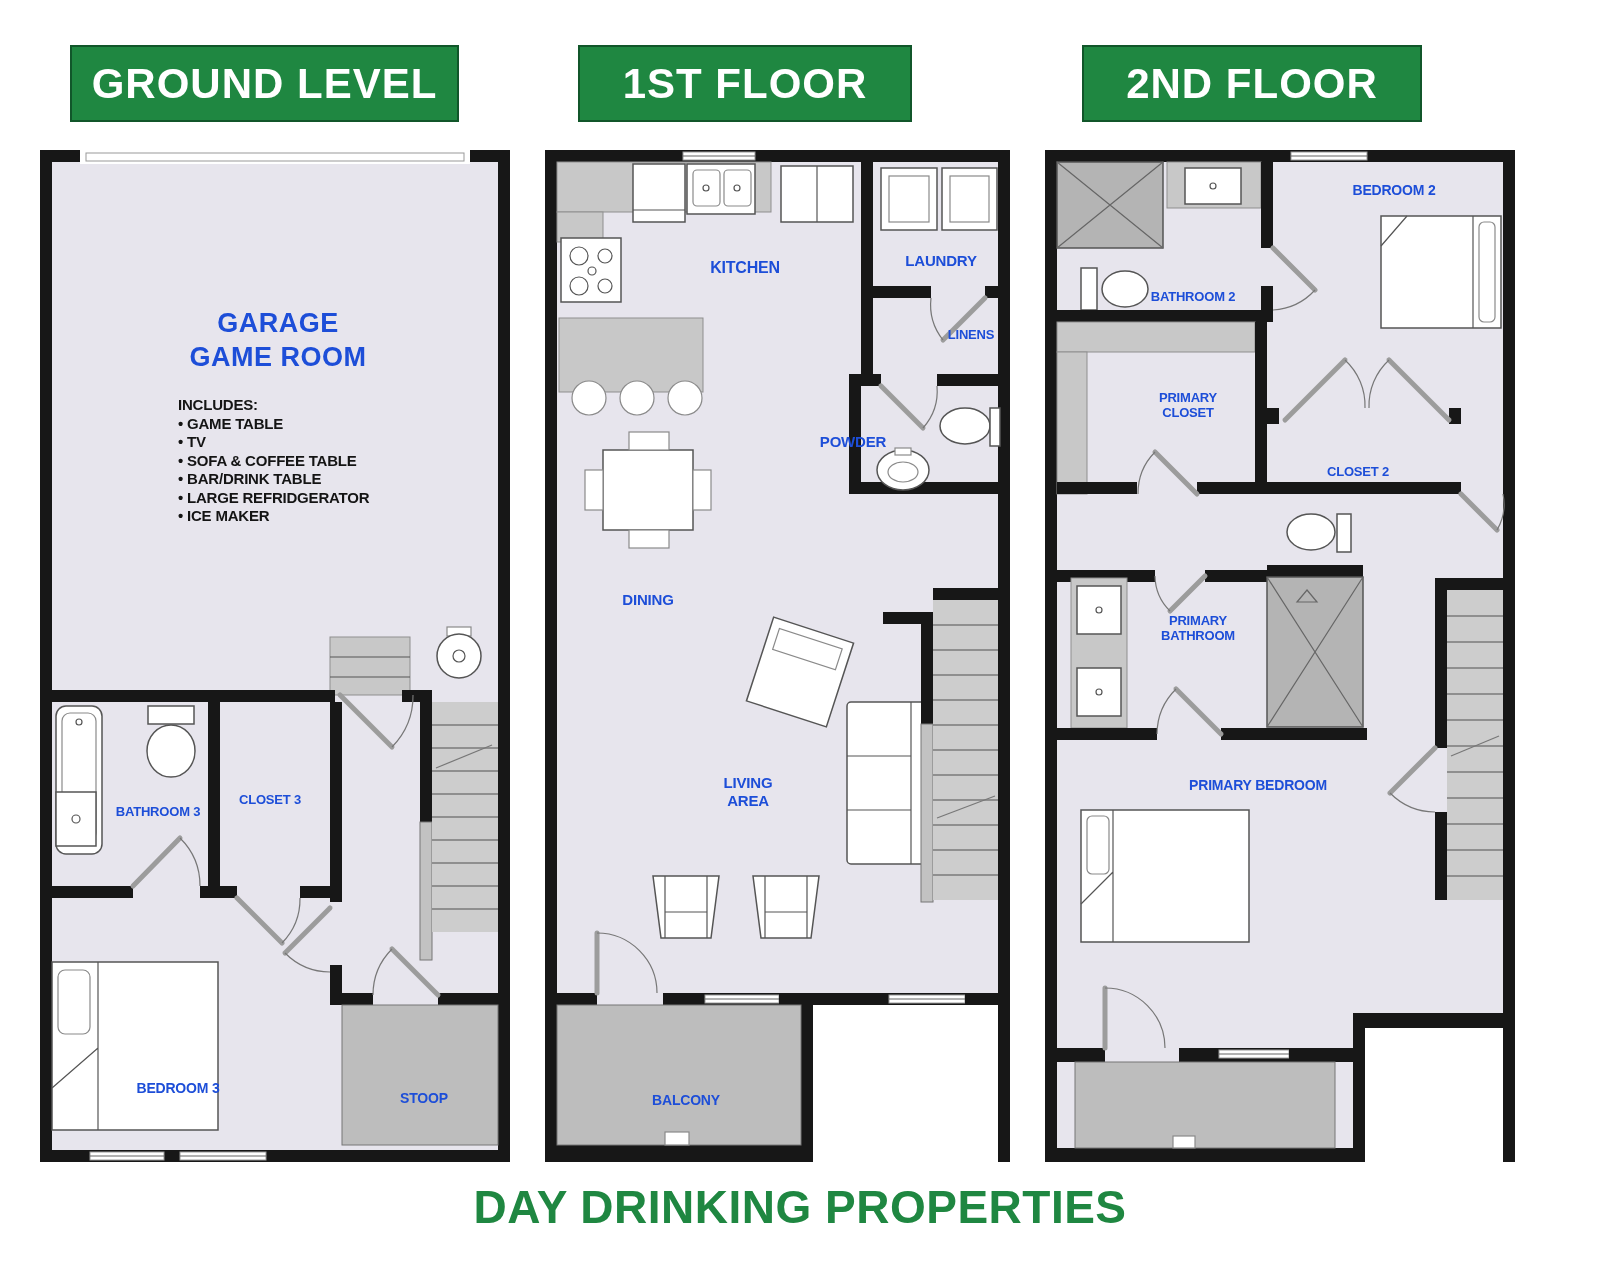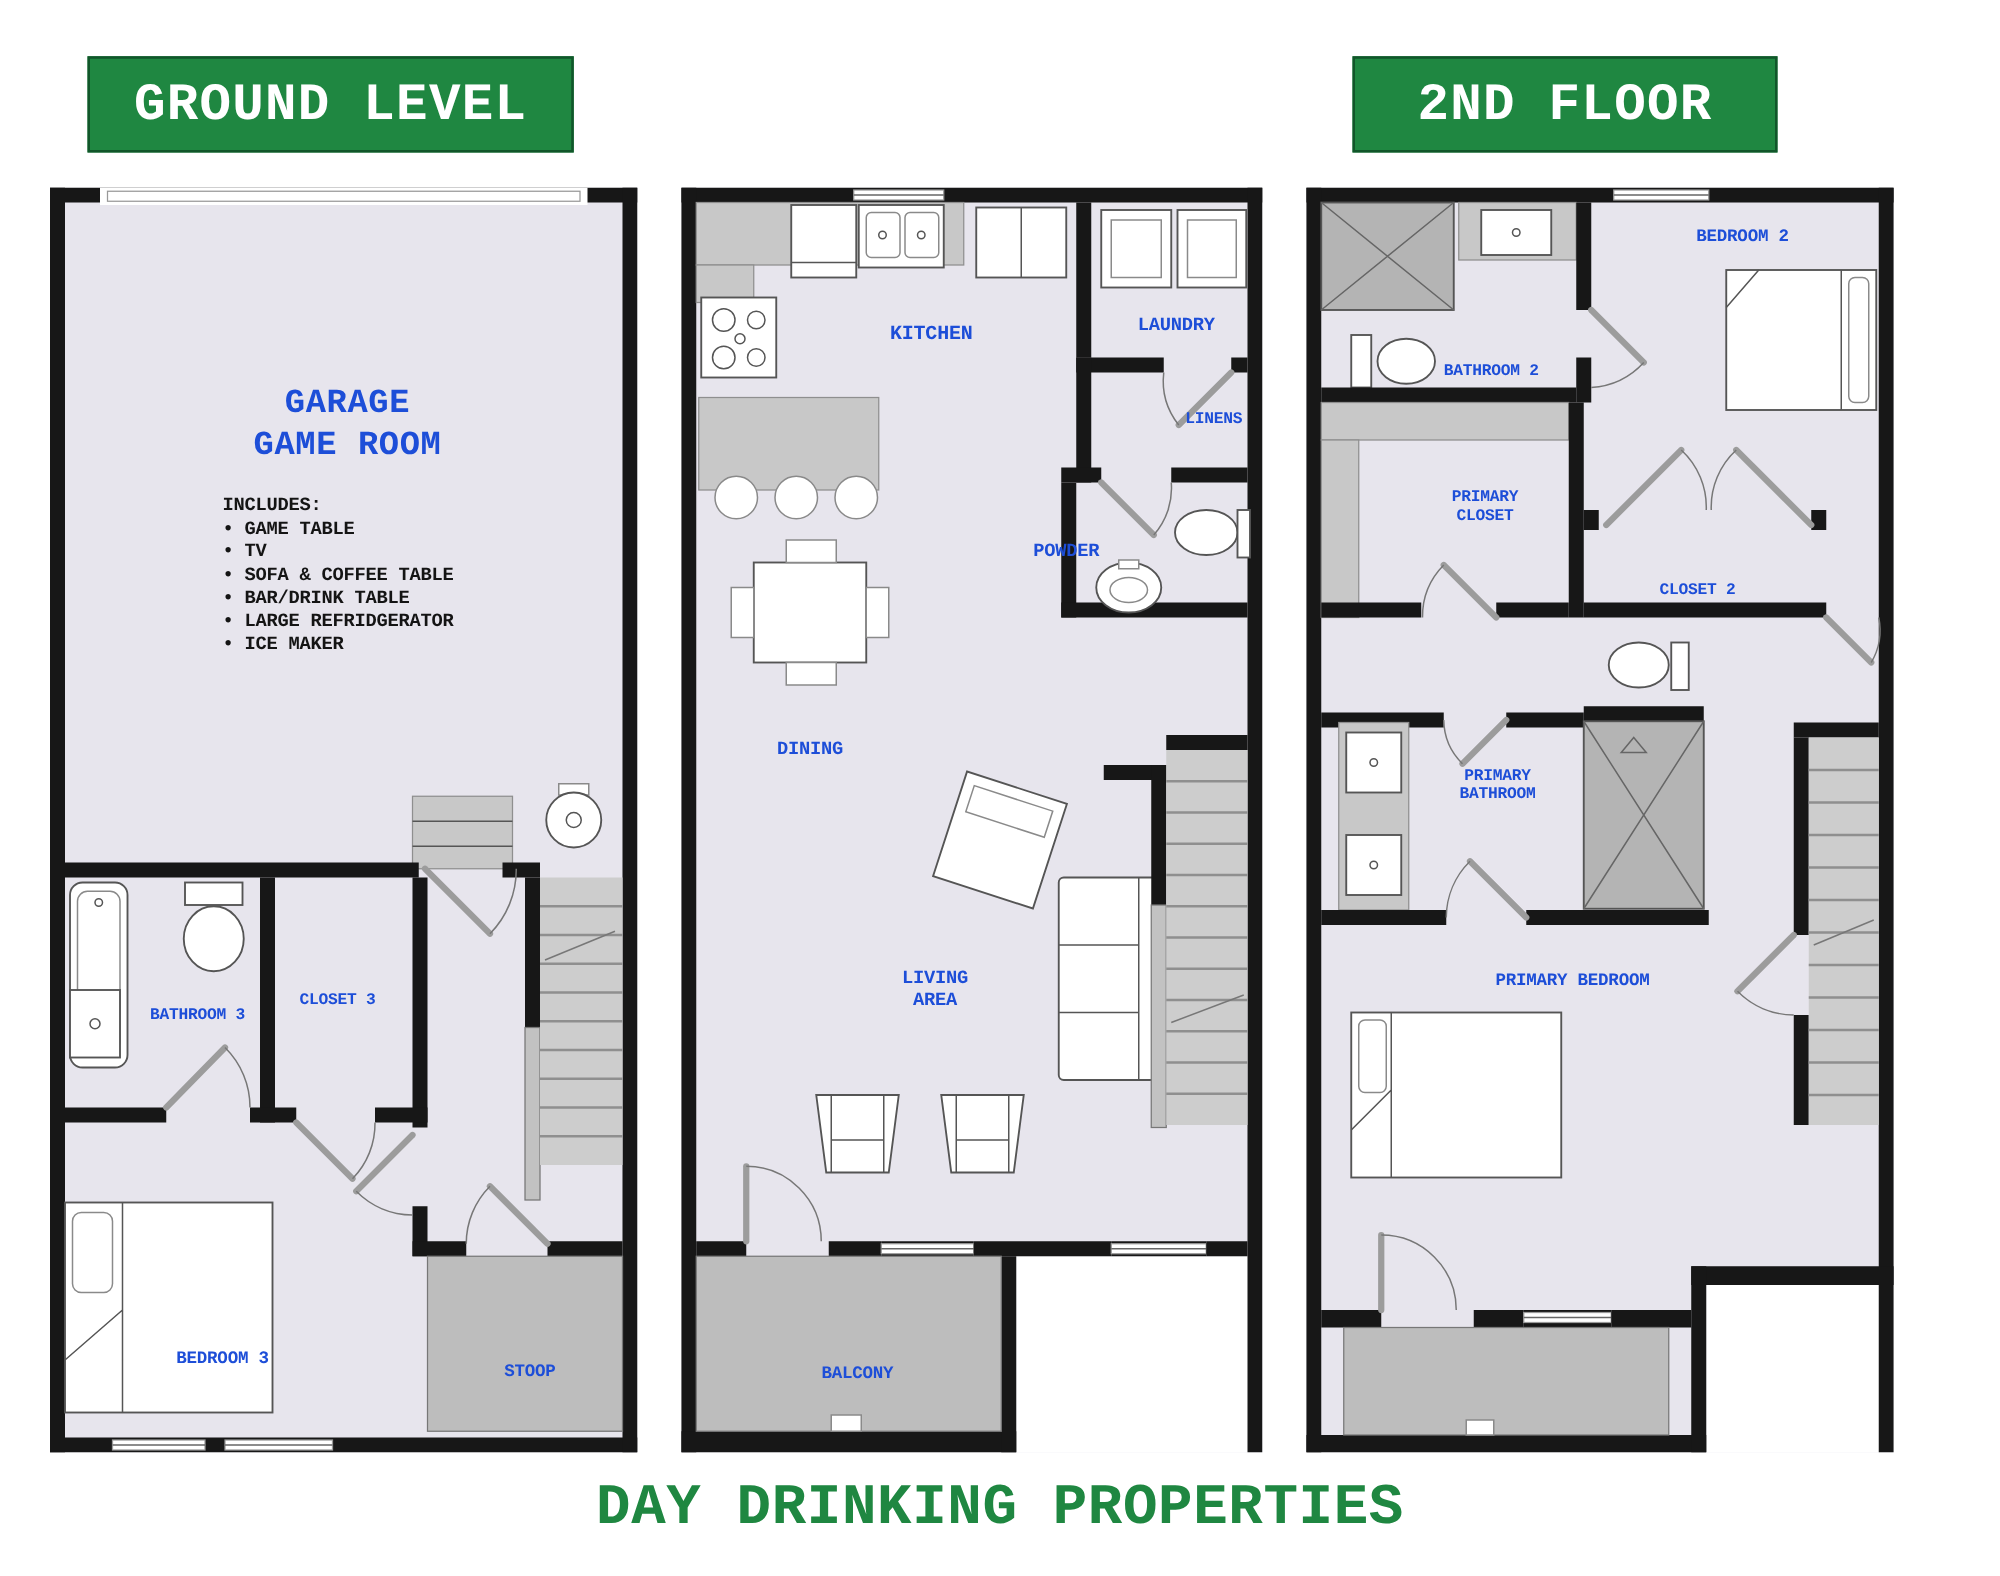--- a/index.html
+++ b/index.html
@@ -1,21 +1,21 @@
 <!DOCTYPE html>
 <html style="--accent: #1f8741; --accent-border: #11562a; --wall: #171717; --floor: #e7e5ed; --gray: #c8c8c8; --stair: #cdcdcd; --shower: #b4b4b4; --balcony: #bdbdbd; --line: #555555;"><head>
 <meta charset="utf-8">
 <style>
   :root{
     --accent:#1f8741; --accent-border:#11562a; --wall:#171717; --floor:#e7e5ed;
     --gray:#c8c8c8; --stair:#cdcdcd; --shower:#b4b4b4; --balcony:#bdbdbd; --line:#555555;
   }
   html,body{margin:0;padding:0;background:#fff;}
   #canvas{position:relative;width:1600px;height:1261px;background:#fff;overflow:hidden;
-          font-family:Liberation Mono, monospace;}
+          font-family:Liberation Sans, sans-serif;}
   .floor-header{position:absolute;display:flex;align-items:center;justify-content:center;
     background:var(--accent);border:2px solid var(--accent-border);color:#fff;
     font-weight:700;font-size:42px;letter-spacing:1px;}
   .plan{position:absolute;}
   .plan .floor{fill:var(--floor);}
   .plan .w{fill:var(--wall);}
   .plan .g{fill:var(--gray);stroke:#8f8f8f;stroke-width:1;}
   .plan .hw{fill:#c2c2c2;stroke:#777;stroke-width:1;}
   .plan .st{fill:var(--stair);}
   .plan .sh{fill:var(--shower);stroke:#555;stroke-width:1.5;}
@@ -36,20 +36,21 @@
   .lbl-16{font-size:16px;} .lbl-15{font-size:15px;} .lbl-14{font-size:14px;} .lbl-13{font-size:13px;}
   #footer-title{position:absolute;left:0;right:0;top:1180px;text-align:center;z-index:3;
     color:var(--accent);font-weight:700;font-size:46px;letter-spacing:0.5px;}
 </style>
 </head>
 <body>
 
 <div id="canvas">
 
   <div class="floor-header" style="left:70px;top:45px;width:385px;height:73px;">GROUND LEVEL</div>
+  <div class="floor-header" style="left:578px;top:45px;width:330px;height:73px;">1ST FLOOR</div>
   <div class="floor-header" style="left:1082px;top:45px;width:336px;height:73px;">2ND FLOOR</div>
 
   <svg class="plan" style="left:40px;top:150px;" width="470" height="1012" viewBox="0 0 470 1012">
     <rect class="floor" x="0" y="0" width="470" height="1012"></rect>
 
     <rect class="w" x="0" y="0" width="470" height="12"></rect>
     <rect class="w" x="0" y="1000" width="470" height="12"></rect>
     <rect class="w" x="0" y="0" width="12" height="1012"></rect>
     <rect class="w" x="458" y="0" width="12" height="1012"></rect>
 

